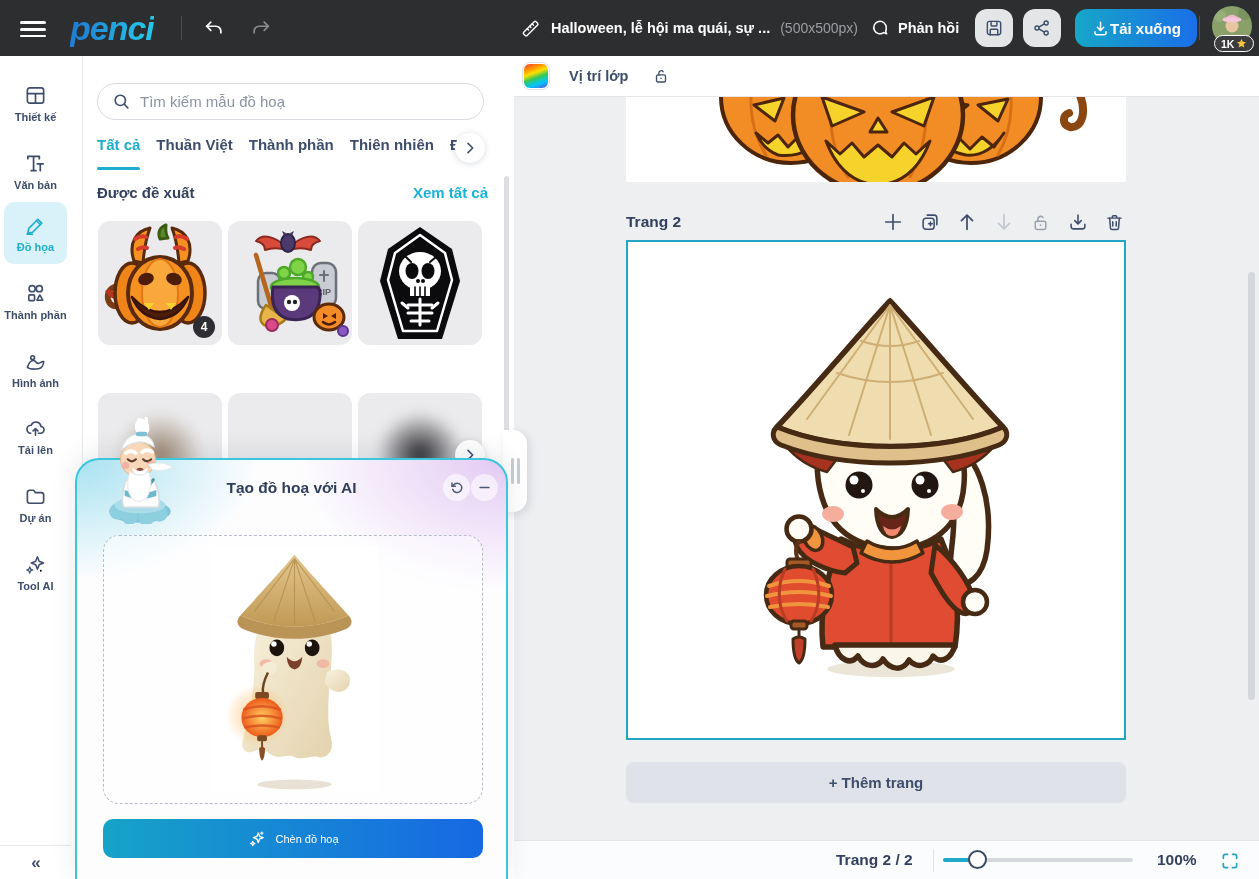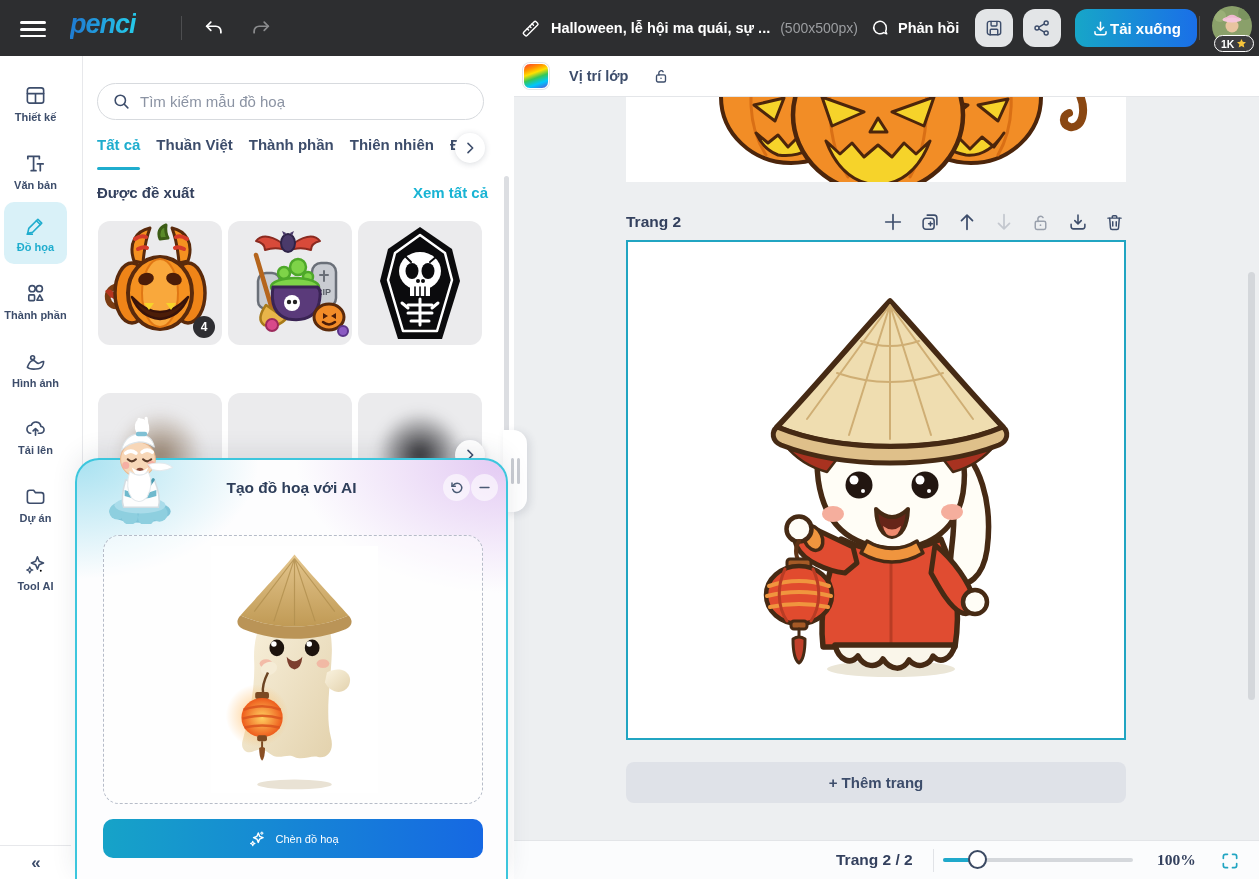--- a/index.html
+++ b/index.html
@@ -5,21 +5,21 @@
   * { margin:0; padding:0; box-sizing:border-box; }
   html,body { background:#dfe1e5; }
   body { font-family:"Liberation Sans","DejaVu Sans",sans-serif; }
   #app { position:relative; width:1259px; height:879px; background:#edeff1; overflow:hidden; }
 
   
   .topbar { position:absolute; left:0; top:0; width:1259px; height:56px; background:#2d2e30; z-index:100; }
   .topbar * { color:#fff; }
   .hamburger { position:absolute; left:20px; top:17px; width:26px; height:22px; cursor:pointer; }
   .hamburger span { display:block; height:2.6px; background:#fff; border-radius:2px; margin:4.2px 0; }
-  .logo { position:absolute; left:70px; top:9px; font-size:27px; font-weight:800; font-style:italic; letter-spacing:-1px;
+  .logo { position:absolute; left:70px; top:9px; font-size:34px; font-weight:800; font-style:italic; letter-spacing:-1px;
           background:linear-gradient(90deg,#1f7fd4 10%,#25c6e8 90%); -webkit-background-clip:text; background-clip:text; color:transparent;text-align:right; }
   .tb-sep { position:absolute; top:16px; width:1px; height:24px; background:#4d4e50; }
   .tb-icon-btn { position:absolute; top:16px; width:26px; height:26px; display:flex; align-items:center; justify-content:center; cursor:pointer; }
   .title-group { position:absolute; left:520px; top:0; height:56px; display:flex; align-items:center; gap:10px; }
   .doc-title { font-size:14.5px; font-weight:600; white-space:nowrap; }
   .doc-dims { font-size:14px; color:#9b9da0; font-weight:400; }
   .feedback { position:absolute; left:870px; top:0; height:56px; display:flex; align-items:center; gap:8px; cursor:pointer; }
   .feedback span { font-size:14.5px; font-weight:600; }
   .sq-btn { position:absolute; top:9px; width:38px; height:38px; background:#e3e5e7; border-radius:12px; display:flex; align-items:center; justify-content:center; cursor:pointer; }
   .dl-btn { position:absolute; left:1075px; top:9px; height:38px; padding:0 16px; border-radius:12px; display:flex; align-items:center; 
@@ -112,21 +112,21 @@
   .canvas-scrollbar { position:absolute; left:1248px; top:272px; width:7px; height:428px; background:#d4d7db; border-radius:4px; }
 
   
   .statusbar { position:absolute; left:514px; top:840px; width:745px; height:39px; background:#fbfcfd; border-top:1px solid #e3e5e8;
                display:flex; align-items:center; z-index:6; }
   .page-indicator { position:absolute; left:322px; font-size:15.5px; font-weight:700; color:#34415e; }
   .sb-sep { position:absolute; left:419px; top:8px; width:1px; height:23px; background:#e1e3e7; }
   .slider { position:absolute; left:429px; top:17px; width:190px; height:4px; background:#d5d8dc; border-radius:3px; cursor:pointer; }
   .slider-fill { position:absolute; left:0; top:0; height:4px; width:34px; background:#1fa9cb; border-radius:3px; }
   .slider-thumb { position:absolute; left:25px; top:-8px; width:19px; height:19px; border-radius:50%; background:#fff; border:2px solid #3b4a63; }
-  .zoom-level { position:absolute; left:643px; font-size:15.5px; font-weight:700; color:#34415e;font-family:Liberation Serif, serif; }
+  .zoom-level { position:absolute; left:643px; font-size:15.5px; font-weight:700; color:#34415e; }
   .fs-btn { position:absolute; left:704px; top:8px; width:24px; height:24px; display:flex; align-items:center; justify-content:center; cursor:pointer; }
 </style>
 </head>
 <body>
 
 <div id="app">
 
   <div class="canvas-toolbar">
     <div class="swatch"></div>
     <span class="layer-label">Vị trí lớp</span>

